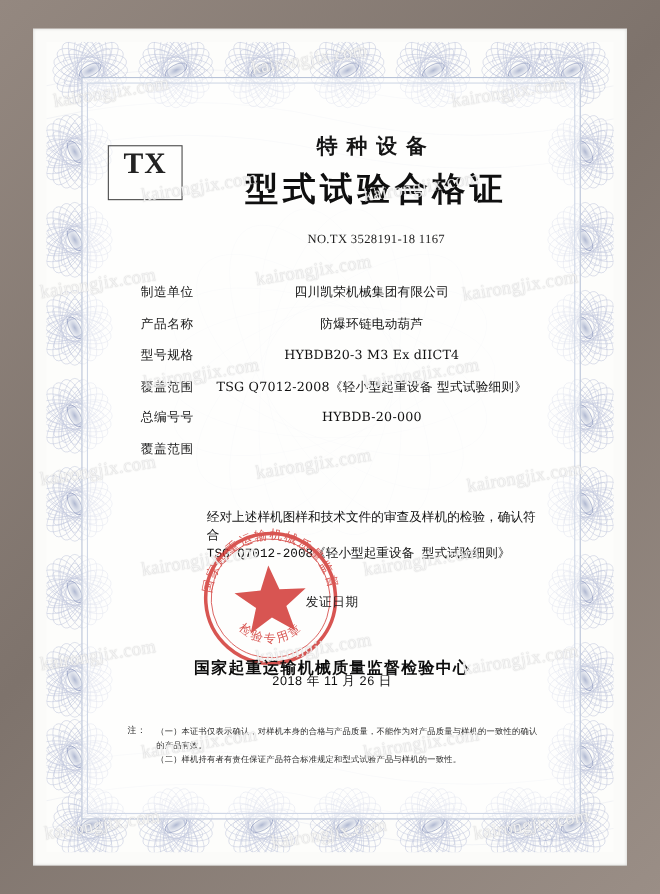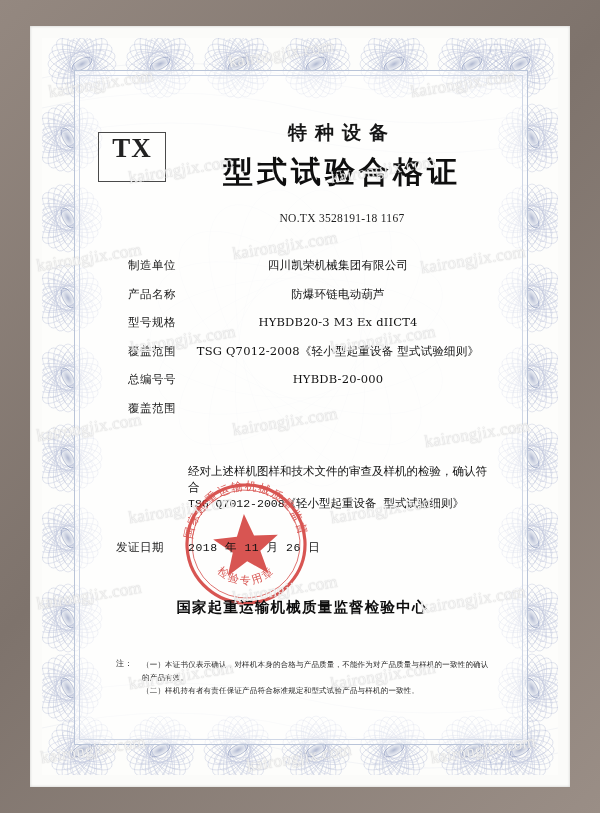--- a/index.html
+++ b/index.html
@@ -149,30 +149,31 @@
     font-size: 11.5px;
     color: #121212;
     line-height: 16px;
   }
   .issue-row {
     position: absolute;
     left: 42px; top: 470px;
     width: 372px;
     display: flex;
     align-items: center;
+    flex-direction: column;
   }
   .issue-label {
     flex: 0 0 72px;
     font-family: "DejaVu Serif", serif;
     font-size: 11.5px;
     color: #1a1a1a;
     letter-spacing: .5px;
   }
   .issue-date {
-    font-family: Liberation Mono, monospace;
+    font-family: Liberation Sans, sans-serif;
     font-size: 11.5px;
     color: #111;
     letter-spacing: .5px;
   }
   .org {
     position: absolute;
     left: 42px; top: 528px;
     width: 372px;
     text-align: center;
     font-family: "DejaVu Serif", serif;

